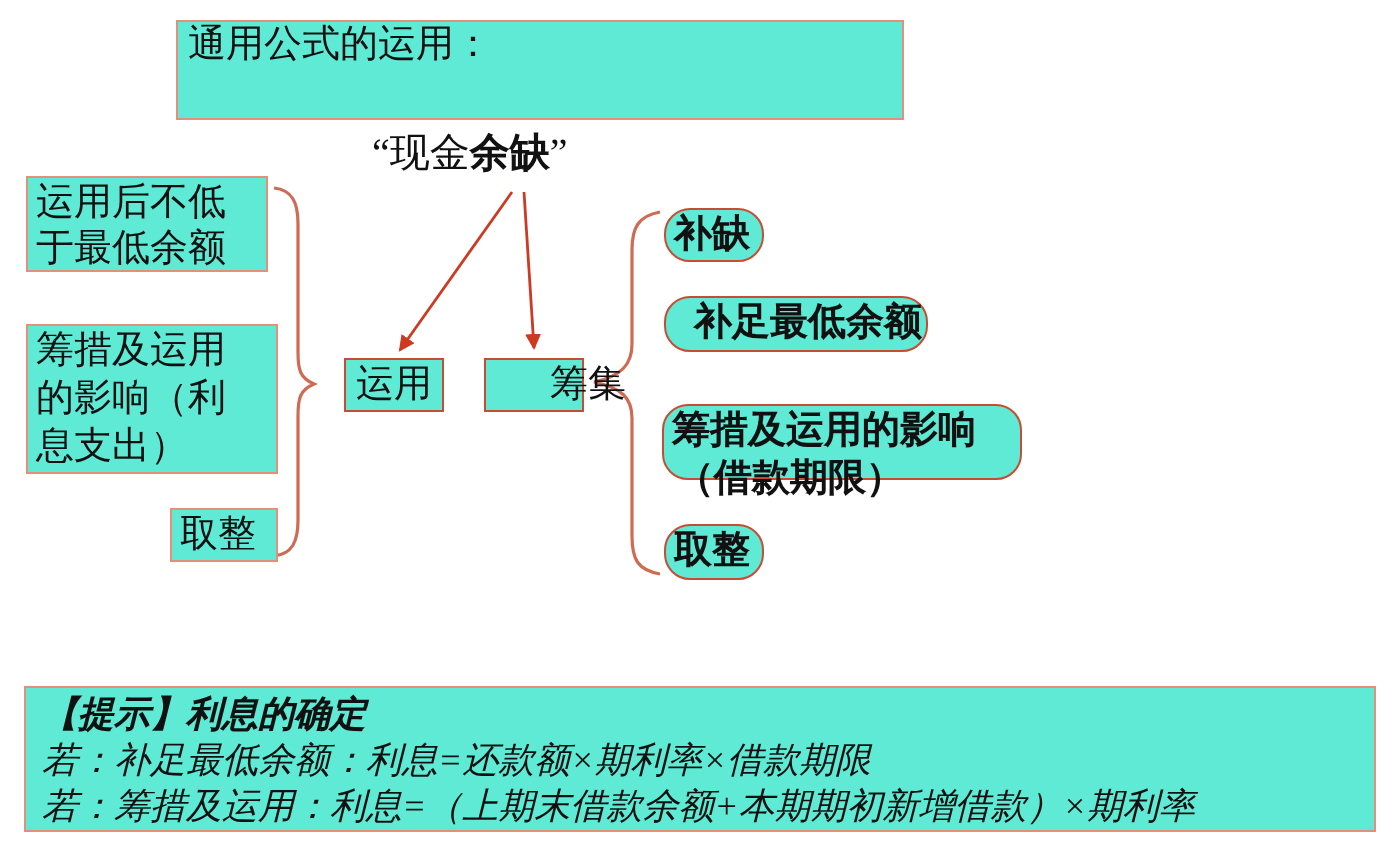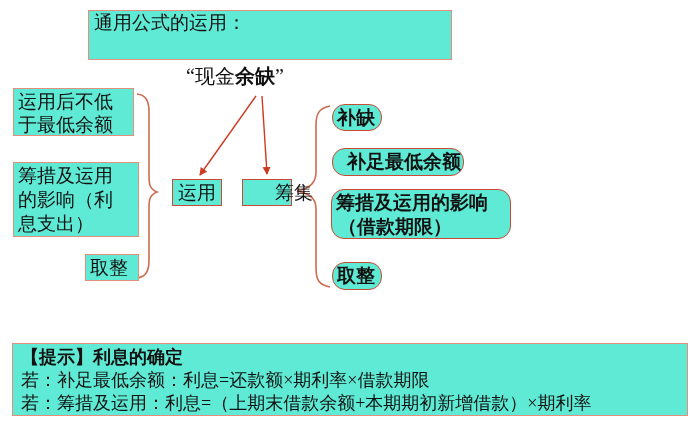--- a/index.html
+++ b/index.html
@@ -42,26 +42,26 @@
     position:absolute;left:186px;top:63px;width:130px;
     font-size:20px;white-space:nowrap;
   }
   .lbox1{left:13px;top:88px;width:121px;height:48px;}
   .lbox2{left:13px;top:162px;width:126px;height:75px;line-height:24px;}
   .lbox3{left:85px;top:254px;width:54px;height:27px;}
   .node-apply{left:172px;top:179px;width:50px;height:27px;}
   .node-raise{left:242px;top:179px;width:50px;height:27px;padding-left:32px;}
   .rbox1{left:332px;top:104px;width:50px;height:27px;}
   .rbox2{left:332px;top:148px;width:132px;height:28px;padding-left:14px;}
-  .rbox3{left:331px;top:189px;width:180px;height:50px;line-height:24px;}
+  .rbox3{left:331px;top:202px;width:180px;height:38px;line-height:24px;}
   .rbox3 .ln2{padding-left:2px;}
   .rbox4{left:332px;top:262px;width:50px;height:28px;}
   .tip{
     left:12px;top:343px;width:676px;height:73px;
-    font-size:18px;line-height:23px;padding:2px 8px;
+    font-size:18px;line-height:23px;padding:2px 8px;font-style:italic;
   }
   .tip .title{font-weight:bold;}
   .brace{fill:none;stroke:var(--brace);stroke-width:1.6;}
   .arrow-line{stroke:var(--arrow);stroke-width:1.4;fill:none;}
   .arrow-head{fill:var(--arrow);}
 </style>
 </head>
 <body>
 
 <div class="canvas">

